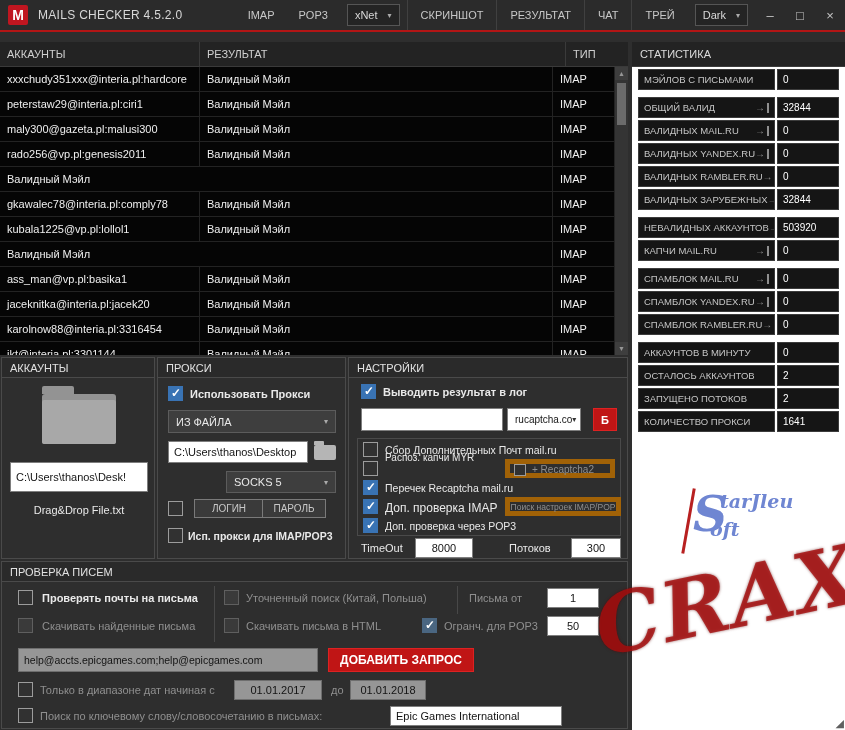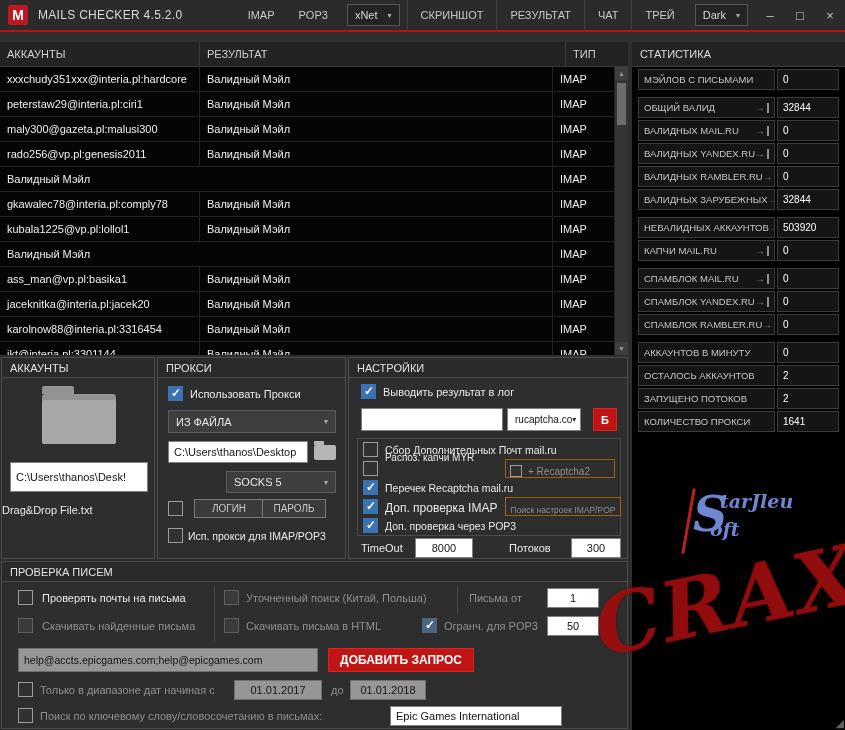--- a/index.html
+++ b/index.html
@@ -27,21 +27,21 @@
 .c1{width:200px;flex:0 0 auto}.c2{flex:1 1 auto}.c3{width:62px;flex:0 0 auto;border-right:none}
 .tbody{height:288px;overflow:hidden;width:615px}
 .tr{display:flex;height:25px;border-bottom:1px solid #232323;width:615px}
 .td{color:#efefef;font-size:11px;display:flex;align-items:center;padding:0 7px;white-space:nowrap;overflow:hidden;border-right:1px solid #232323}
 .vscroll{position:absolute;right:0;top:25px;width:13px;height:288px;background:#343434}
 .sarrbox{position:absolute;left:0;width:13px;height:13px;background:#3e3e3e;color:#969696;font-size:7px;display:flex;align-items:center;justify-content:center}
 .sarrbox.up{top:0}.sarrbox.down{bottom:0}
 .sthumb{position:absolute;left:2px;top:16px;width:9px;height:42px;background:#6b6b6b}
 
 
-.stats{position:absolute;left:632px;top:42px;width:213px;height:688px;background:#000000}
+.stats{position:absolute;left:632px;top:42px;width:213px;height:688px;background:#ffffff}
 .stats-head{height:25px;background:#232323;border-bottom:1px solid #3c3c3c;display:flex;align-items:center;padding-left:8px;color:#dcdcdc;font-size:11px}
 .srow{display:flex;gap:2px;margin:2px 6px 0 6px;height:21px}
 .srow.g{margin-top:7px}
 .slab{flex:1;background:#151515;border:1px solid #3c3c3c;display:flex;align-items:center;padding:0 5px;color:#c6c6c6;font-size:9.5px;white-space:nowrap;overflow:hidden}
 .sarr{margin-left:auto;color:#8f8f8f;font-size:10px;border-right:2px solid #8f8f8f;padding-right:2px;line-height:10px;flex:0 0 auto}
 .sval{width:62px;flex:0 0 auto;background:#151515;border:1px solid #3c3c3c;display:flex;align-items:center;padding:0 5px;color:#fff;font-size:10px}
 
 
 .logo{position:absolute;left:88px;top:450px;color:#6f86d2;font-family:"DejaVu Serif",serif;font-style:italic;line-height:1}
 .logo::before{content:"";position:absolute;left:-33px;top:-4px;width:3px;height:66px;background:#b82020;transform:rotate(10deg)}
@@ -54,38 +54,38 @@
 
 
 .panel{position:absolute;background:#2e2e2e;border:1px solid #4a4a4a}
 .phead{height:20px;display:flex;align-items:center;padding-left:8px;color:#e2e2e2;font-size:11px;border-bottom:1px solid #4a4a4a;background:#2a2a2a}
 .cb{position:absolute;width:15px;height:15px;background:#313131;border:1px solid #9c9c9c}
 .cb.checked{background:#3973b4;border-color:#3973b4}
 .cb.checked::after{content:"✓";position:absolute;left:2px;top:-1px;color:#fff;font-size:12px;font-weight:bold}
 .cb.dis{border-color:#5f5f5f;background:#3a3a3a}
 .cb.checked.dis{background:#4a6681;border-color:#4a6681}
 .lb{position:absolute;color:#e9e9e9;font-size:11px;white-space:nowrap}
-.lb.b{font-weight:normal}
+.lb.b{font-weight:bold}
 .lb.dim{color:#8f8f8f}
 .fld{position:absolute;background:#fff;border:1px solid #7e7e7e;color:#141414;font-size:11px;display:flex;align-items:center;padding:0 5px;white-space:nowrap;overflow:hidden}
 .fld.gray{background:#969696;border-color:#6e6e6e}
 .fld.ctr{justify-content:center}
 .combo{position:absolute;display:flex;align-items:center;padding:0 7px;font-size:11px;justify-content:space-between;white-space:nowrap}
 .combo.dark{background:#3e3e3e;border:1px solid #5c5c5c;color:#e8e8e8}
 .combo.light{background:#fff;border:1px solid #7e7e7e;color:#141414}
 .btn{position:absolute;display:flex;align-items:center;justify-content:center;font-size:10px;white-space:nowrap}
 .btn.dark{background:#3a3a3a;border:1px solid #7a7a7a;color:#c8c8c8}
 .btn.red{background:#c01515;border:1px solid #d22;color:#fff;font-weight:bold}
 .bigfolder{position:absolute;left:40px;top:36px;width:74px;height:50px;background:#939393;border-radius:3px}
 .bigfolder::before{content:"";position:absolute;top:-8px;left:0;width:32px;height:8px;background:#939393;border-radius:2px 2px 0 0}
 .bigfolder::after{content:"";position:absolute;top:6px;left:0;width:74px;height:44px;background:#a8a8a8;border-radius:2px}
 .smfolder{position:absolute;width:22px;height:15px;background:#b5b5b5;border-radius:2px}
 .smfolder::before{content:"";position:absolute;top:-4px;left:0;width:10px;height:4px;background:#b5b5b5;border-radius:1px 1px 0 0}
 .groupbox{position:absolute;border:1px solid #4a4a4a}
-.minibox{position:absolute;border:1px solid #a16207;display:flex;align-items:flex-end}
+.minibox{position:absolute;border:5px solid #a16207;display:flex;align-items:flex-start}
 .vsep{position:absolute;width:1px;background:#484848}
 .grip{position:absolute;right:1px;bottom:0;color:#606060;font-size:11px;z-index:6}
 </style>
 </head>
 <body>
 
 <div class="win">
 
   <div class="titlebar">
     <div class="applogo">M</div>
@@ -293,21 +293,21 @@
       <span class="logo-l1">tarJleu</span>
       <span class="logo-l2">oft</span>
     </div>
 
   </div>
 
   <div class="panel" style="left:1px;top:357px;width:154px;height:202px">
     <div class="phead">АККАУНТЫ</div>
     <div class="bigfolder"></div>
     <div class="fld" style="left:8px;top:104px;width:138px;height:30px">C:\Users\thanos\Desk!</div>
-    <div class="lb" style="left:0;top:146px;width:154px;text-align:left">Drag&amp;Drop File.txt</div>
+    <div class="lb" style="left:0;top:146px;width:154px;text-align:center">Drag&amp;Drop File.txt</div>
   </div>
 
   <div class="panel" style="left:157px;top:357px;width:189px;height:202px">
     <div class="phead">ПРОКСИ</div>
     <span class="cb checked" style="left:10px;top:28px"></span>
     <span class="lb b" style="left:32px;top:30px">Использовать Прокси</span>
     <div class="combo dark" style="left:10px;top:52px;width:168px;height:23px">
       <span>ИЗ ФАЙЛА</span>
       <span class="caret">▾</span>
     </div>

